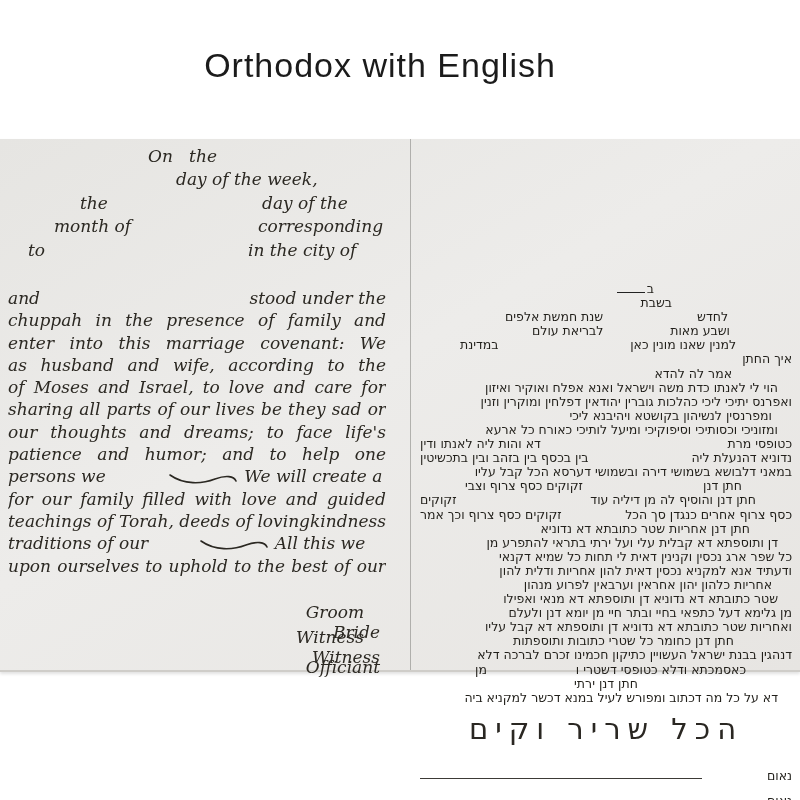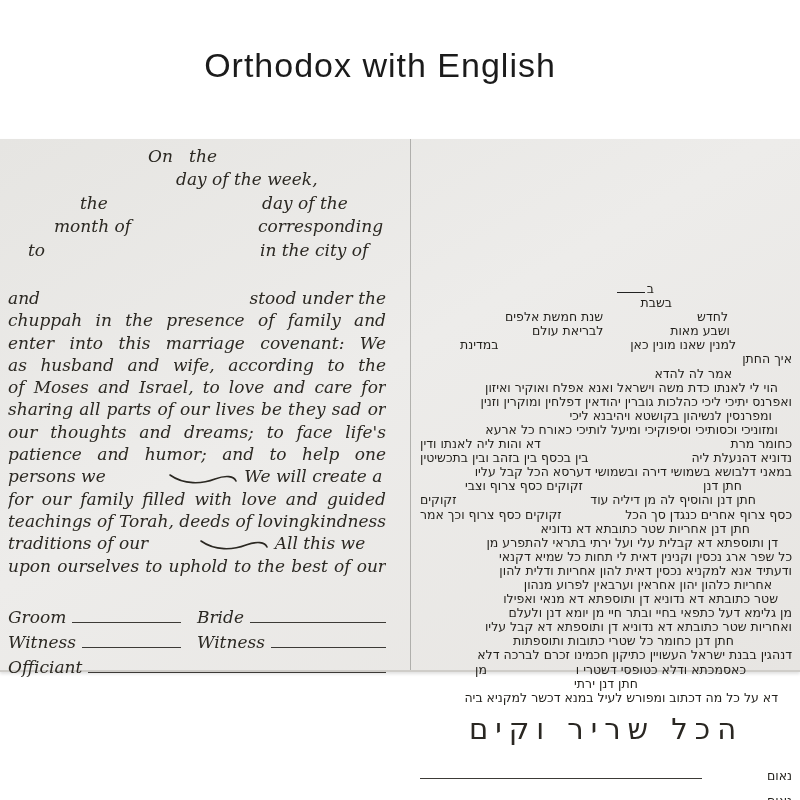--- a/index.html
+++ b/index.html
@@ -12,33 +12,33 @@
        background:linear-gradient(150deg,#e6e5e2 0%,#edecea 45%,#e7e5e2 100%);
        border-bottom:2px solid #cfcdc9;box-shadow:0 2px 3px rgba(0,0,0,0.12);}
   .divider{position:absolute;top:0;bottom:0;left:410px;width:1px;background:rgba(70,68,64,0.35);}
 
   
   .e-open .op{position:absolute;font-family:"DejaVu Serif",serif;font-style:italic;
               font-size:17px;color:#2b2822;white-space:pre;}
   .op-0{left:148px;top:7px}  .op-1{left:176px;top:30px}
   .op-2{left:80px;top:54px}  .op-3{left:262px;top:54px}
   .op-4{left:54px;top:77px}  .op-5{left:258px;top:77px}
-  .op-6{left:28px;top:101px} .op-7{left:260px;top:101px}
+  .op-6{left:28px;top:101px} .op-7{left:248px;top:101px}
 
   .e-body{position:absolute;left:8px;top:148px;width:378px;
           font-family:"DejaVu Serif",serif;font-style:italic;font-size:17px;
           line-height:22.3px;color:#2b2822;}
   .bline{height:22.3px;overflow:hidden;}
   .bline.just{text-align:justify;text-align-last:justify;}
   .bline.flexline{display:flex;justify-content:space-between;align-items:baseline;}
   .swash-svg{flex:0 0 auto;align-self:center;margin:4px 4px 0 4px;}
 
   .e-sign{position:absolute;left:8px;top:463px;width:378px;
           font-family:"DejaVu Serif",serif;font-style:italic;font-size:17px;color:#2b2822;}
-  .srow{display:flex;height:25px;align-items:flex-end;}
+  .srow{display:flex;height:25px;align-items:flex-end;flex-direction:column;}
   .scol{display:flex;flex:1;align-items:flex-end;}
   .slabel{margin-right:6px;white-space:nowrap;}
   .sline{flex:1;border-bottom:1.3px solid #3c3a36;margin-bottom:4px;margin-right:16px;}
   .scol:last-child .sline{margin-right:0;}
   .srow.single .sline{margin-right:0;}
 
   
   .h-block{position:absolute;left:420px;top:143px;width:372px;direction:rtl;
            font-family:"DejaVu Sans",sans-serif;font-size:12.5px;line-height:14.1px;
            color:#211f1a;}
@@ -160,21 +160,21 @@
             <span>למנין שאנו מונין כאן</span>
             <span>במדינת</span>
           </div>
           <div class="hline st5"><span>איך החתן</span></div>
           <div class="hline st6"><span>אמר לה להדא</span></div>
           <div class="hline i1"><span>הוי לי לאנתו כדת משה וישראל ואנא אפלח ואוקיר ואיזון</span></div>
           <div class="hline"><span>ואפרנס יתיכי ליכי כהלכות גוברין יהודאין דפלחין ומוקרין וזנין</span></div>
           <div class="hline i2"><span>ומפרנסין לנשיהון בקושטא ויהיבנא ליכי</span></div>
           <div class="hline i1"><span>ומזוניכי וכסותיכי וסיפוקיכי ומיעל לותיכי כאורח כל ארעא</span></div>
           <div class="hline two">
-            <span>כחומר מרת</span>
+            <span>כטופסי מרת</span>
             <span>דא והות ליה לאנתו ודין</span>
           </div>
           <div class="hline two">
             <span>נדוניא דהנעלת ליה</span>
             <span>בין בכסף בין בזהב ובין בתכשיטין</span>
           </div>
           <div class="hline"><span>במאני דלבושא בשמושי דירה ובשמושי דערסא הכל קבל עליו</span></div>
           <div class="hline i3 two">
             <span>חתן דנן</span>
             <span>זקוקים כסף צרוף וצבי</span>

